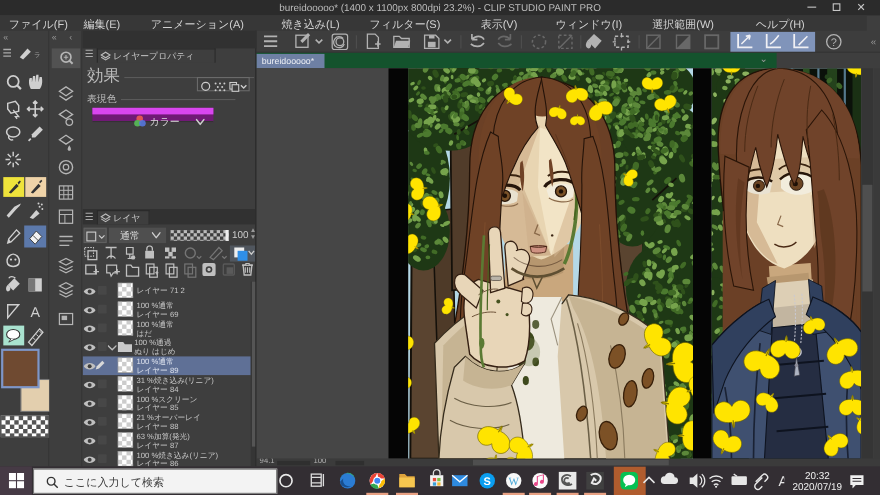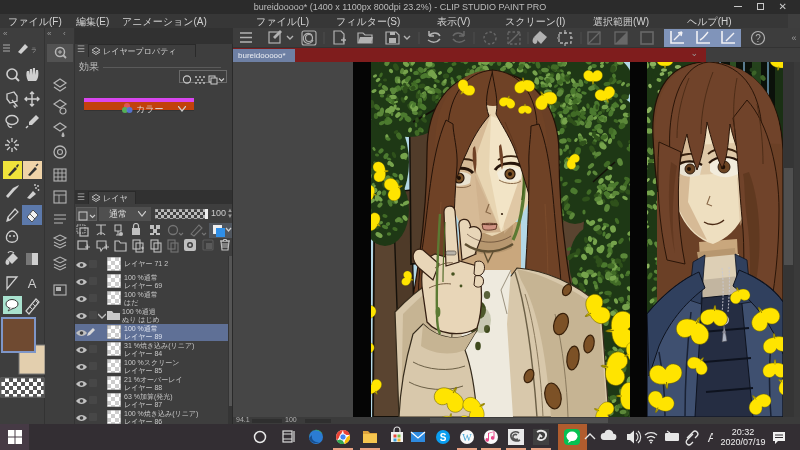--- a/index.html
+++ b/index.html
@@ -2,25 +2,25 @@
 <html><head><meta charset="utf-8"><style>*{margin:0;padding:0;box-sizing:border-box}body{width:800px;height:450px;overflow:hidden;font-family:"Liberation Sans",sans-serif;background:#3e3e3e;position:relative}.abs{position:absolute}</style></head><body>
 <div class="abs" style="left:0;top:0;width:800px;height:14px;background:#2b2b2b">
     <div style="text-align:center;font-size:9px;color:#bcbcbc;line-height:14px">bureidooooo* (1400 x 1100px 800dpi 23.2%) - CLIP STUDIO PAINT PRO</div>
     <div class="abs" style="right:58px;top:6px;width:8px;height:1px;background:#c8c8c8"></div>
     <div class="abs" style="right:36px;top:3px;width:7px;height:7px;border:1px solid #c8c8c8"></div>
     <div class="abs" style="right:13px;top:1px;color:#c8c8c8;font-size:10px">✕</div>
   </div>
 <div class="abs" style="left:0;top:14px;width:788px;height:14px;background:#373737;font-size:10px;color:#d2d2d2;white-space:nowrap">
     <span class="abs" style="left:8px;top:1px">ファイル(F)</span>
     <span class="abs" style="left:76px;top:1px">編集(E)</span>
-    <span class="abs" style="left:122px;top:1px">アニメーション(A)</span>
-    <span class="abs" style="left:256px;top:1px">ファイル(L)</span>
+    <span class="abs" style="left:137px;top:1px">アニメーション(A)</span>
+    <span class="abs" style="left:256px;top:1px">焼き込み(L)</span>
     <span class="abs" style="left:336px;top:1px">フィルター(S)</span>
     <span class="abs" style="left:437px;top:1px">表示(V)</span>
-    <span class="abs" style="left:505px;top:1px">スクリーン(I)</span>
+    <span class="abs" style="left:505px;top:1px">ウィンドウ(I)</span>
     <span class="abs" style="left:593px;top:1px">選択範囲(W)</span>
     <span class="abs" style="left:687px;top:1px">ヘルプ(H)</span>
   </div>
 <div class="abs" style="left:232px;top:28px;width:568px;height:20px;background:#3d3d3d;border-bottom:1px solid #333"><svg width="568" height="20" viewBox="0 0 568 20">
       <path d="M8,5 h12 M8,9.5 h12 M8,14 h12" stroke="#b2b2b2" stroke-width="1.6"></path>
       <rect x="37" y="4" width="11" height="11" fill="none" stroke="#b2b2b2" stroke-width="1.2"></rect>
       <path d="M41,9 L48,2 L50,4 L43,11 Z" fill="#b2b2b2"></path>
       <path d="M55,8 L58,11 L61,8" stroke="#b2b2b2" stroke-width="1.4" fill="none"></path>
       <rect x="70" y="3" width="14" height="14" rx="2" fill="none" stroke="#b2b2b2" stroke-width="1.1"></rect>
       <circle cx="77" cy="10" r="3.5" fill="none" stroke="#b2b2b2" stroke-width="1.2"></circle>
@@ -58,21 +58,21 @@
       <path d="M439,3 L439,15 L452,15" stroke="#f0f0f4" stroke-width="1.6" fill="none"></path>
       <path d="M450,4 L442,12 M450,4 l-1,4 M450,4 l-4,1" stroke="#f0f0f4" stroke-width="1.4" fill="none"></path>
       <path d="M465,3 L465,15 L478,15" stroke="#f0f0f4" stroke-width="1.6" fill="none"></path>
       <path d="M476,4 C473,8 470,11 468,12" stroke="#f0f0f4" stroke-width="1.4" fill="none"></path>
       <path d="M490,3 L490,15 L503,15" stroke="#f0f0f4" stroke-width="1.6" fill="none"></path>
       <path d="M502,5 L494,13" stroke="#f0f0f4" stroke-width="1.4" fill="none"></path>
       <circle cx="526" cy="10" r="6.5" fill="none" stroke="#b2b2b2" stroke-width="1.2"></circle>
       <text x="526" y="13.5" font-size="10" fill="#b2b2b2" text-anchor="middle" font-family="Liberation Sans">?</text>
       <text x="562" y="13" font-size="9" fill="#9a9a9a" text-anchor="middle">«</text>
     </svg></div>
-<div class="abs" style="left:232px;top:48px;width:474px;height:14px;background:#7f1d1d">
+<div class="abs" style="left:232px;top:48px;width:474px;height:14px;background:#14532d">
     <div class="abs" style="left:1px;top:1px;width:62px;height:13px;background:#6e80a4;color:#eceef4;font-size:8px;line-height:13px;padding-left:5px">bureidooooo*<span style="float:right;margin-right:4px;color:#aab4c8">✕</span></div>
     <div class="abs" style="right:8px;top:0;color:#999;font-size:9px">⌄</div>
   </div>
 <div class="abs" style="left:233px;top:62px;width:567px;height:355px;background:#464646">
     <svg width="430" height="355" viewBox="0 0 430 355" style="position:absolute;left:120px;top:0">
       <clipPath id="p1">
         <rect x="18" y="0" width="259" height="355"></rect>
       </clipPath>
       <g clip-path="url(#p1)">
         <rect x="18" y="0" width="259" height="355" fill="#b4d8e6"></rect>
@@ -1804,38 +1804,39 @@
   </div>
 <div class="abs" style="left:75px;top:28px;width:158px;height:162px;background:#3e3e3e;border-right:1px solid #2a2a2a">
     <div class="abs" style="left:0;top:0;width:158px;height:16px;background:#313131"></div>
     <div class="abs" style="left:2px;top:16px;color:#aaa;font-size:9px;line-height:10px">☰</div>
     <div class="abs" style="left:13px;top:16px;width:108px;height:13px;background:#3e3e3e;border:1px solid #2a2a2a;border-bottom:none">
       <svg width="10" height="10" style="position:absolute;left:2px;top:1px">
         <path d="M1,4 L5,1.5 L9,4 L5,6.5 Z M1,6 L5,8.5 L9,6" fill="none" stroke="#bbb" stroke-width="1"></path>
       </svg>
       <span style="position:absolute;left:14px;top:1px;font-size:8px;color:#ccc">レイヤープロパティ</span>
     </div>
-    <div class="abs" style="left:4px;top:32px;font-size:10px;color:#bbb">効果<span style="display:inline-block;width:118px;height:1px;background:#5a5a5a;vertical-align:middle;margin-left:4px"></span></div>
+    <div class="abs" style="left:4px;top:32px;font-size:15px;color:#bbb">効果<span style="display:inline-block;width:118px;height:1px;background:#5a5a5a;vertical-align:middle;margin-left:4px"></span></div>
     <div class="abs" style="left:104px;top:42px;width:48px;height:13px;border:1px solid #6a6a6a"><svg width="46" height="11">
         <circle cx="7" cy="5.5" r="3.6" fill="none" stroke="#ccc" stroke-width="1.1"></circle>
         <g fill="#ccc">
           <circle cx="16" cy="3" r="0.9"></circle>
           <circle cx="20" cy="3" r="0.9"></circle>
           <circle cx="24" cy="3" r="0.9"></circle>
           <circle cx="18" cy="6" r="0.9"></circle>
           <circle cx="22" cy="6" r="0.9"></circle>
           <circle cx="16" cy="9" r="0.9"></circle>
           <circle cx="20" cy="9" r="0.9"></circle>
           <circle cx="24" cy="9" r="0.9"></circle>
         </g>
         <rect x="29" y="2" width="6" height="6" fill="none" stroke="#ccc" stroke-width="1"></rect>
         <rect x="31" y="4" width="6" height="6" fill="#3e3e3e" stroke="#ccc" stroke-width="1"></rect>
         <path d="M39,4.5 L41.5,7 L44,4.5" stroke="#ccc" stroke-width="1.2" fill="none"></path>
       </svg></div>
-    <div class="abs" style="left:9px;top:70px;width:110px;height:13px;background:#c2410c;border-top:4px solid #d946ef;border-bottom:1px solid #333">
+    <div class="abs" style="left:4px;top:56px;font-size:9px;color:#bbb">表現色<span style="display:inline-block;width:104px;height:1px;background:#5a5a5a;vertical-align:middle;margin-left:4px"></span></div>
+    <div class="abs" style="left:9px;top:70px;width:110px;height:13px;background:#701a75;border-top:6px solid #d946ef;border-bottom:1px solid #333">
       <svg width="14" height="12" style="position:absolute;left:36px;top:0">
         <circle cx="7" cy="4" r="3" fill="#e05555"></circle>
         <circle cx="5" cy="8" r="3" fill="#55b055"></circle>
         <circle cx="9.5" cy="8" r="3" fill="#5577dd" fill-opacity="0.9"></circle>
       </svg>
       <span style="position:absolute;left:52px;top:1px;font-size:9px;color:#ddd">カラー</span>
       <svg width="8" height="6" style="position:absolute;right:8px;top:4px">
         <path d="M0,0 L4,5 L8,0" fill="none" stroke="#ccc" stroke-width="1.3"></path>
       </svg>
     </div>
@@ -2187,20 +2188,27 @@
     <div class="abs" style="left:153.5px;top:66px;width:4px;height:150px;background:#555"></div>
   </div>
 <div class="abs" style="left:0;top:424px;width:800px;height:26px;background:#332e33">
     <div class="abs" style="left:0;top:0;width:29px;height:26px;background:#463a45"></div>
     <svg class="abs" style="left:8px;top:6px" width="14" height="14">
       <rect x="0" y="0" width="6.5" height="6.5" fill="#fff"></rect>
       <rect x="7.5" y="0" width="6.5" height="6.5" fill="#fff"></rect>
       <rect x="0" y="7.5" width="6.5" height="6.5" fill="#fff"></rect>
       <rect x="7.5" y="7.5" width="6.5" height="6.5" fill="#fff"></rect>
     </svg>
+    <div class="abs" style="left:30px;top:2px;width:222px;height:23px;background:#f3f3f3;border:1px solid #777">
+      <svg width="11" height="11" style="position:absolute;left:11px;top:6px">
+        <circle cx="4.5" cy="4.5" r="3.5" fill="none" stroke="#333" stroke-width="1.3"></circle>
+        <path d="M7,7 L10.5,10.5" stroke="#333" stroke-width="1.3"></path>
+      </svg>
+      <span style="position:absolute;left:27px;top:5px;font-size:10px;color:#3a3a3a">ここに入力して検索</span>
+    </div>
     <svg class="abs" style="left:252px;top:0" width="340" height="26" viewBox="0 0 340 26">
       <circle cx="8" cy="13" r="5.5" fill="none" stroke="#e8e8e8" stroke-width="1.5"></circle>
       <rect x="31" y="7" width="9" height="11" fill="none" stroke="#dcdcdc" stroke-width="1.2"></rect>
       <path d="M42,7 V18 M31,10 h9 M31,15 h9" stroke="#dcdcdc" stroke-width="1.2"></path>
       <circle cx="64" cy="13" r="7" fill="#2b7cd3"></circle>
       <path d="M57,13 A7,7 0 0,1 70.6,10.5 C68,6 62,5 59,8 A7,7 0 0,0 57,13 Z" fill="#35c06f"></path>
       <path d="M60,11 C59,16 63,19 68,18 C64,20 58,19 57.2,14 Z" fill="#174f8f"></path>
       <circle cx="91" cy="13" r="7" fill="#fff"></circle>
       <path d="M91,6 A7,7 0 0,1 97.8,11 L92,11 Z" fill="#ea4335"></path>
       <path d="M91,6 A7,7 0 0,0 85,16.5 L88.5,11.5 Z" fill="#ea4335"></path>

